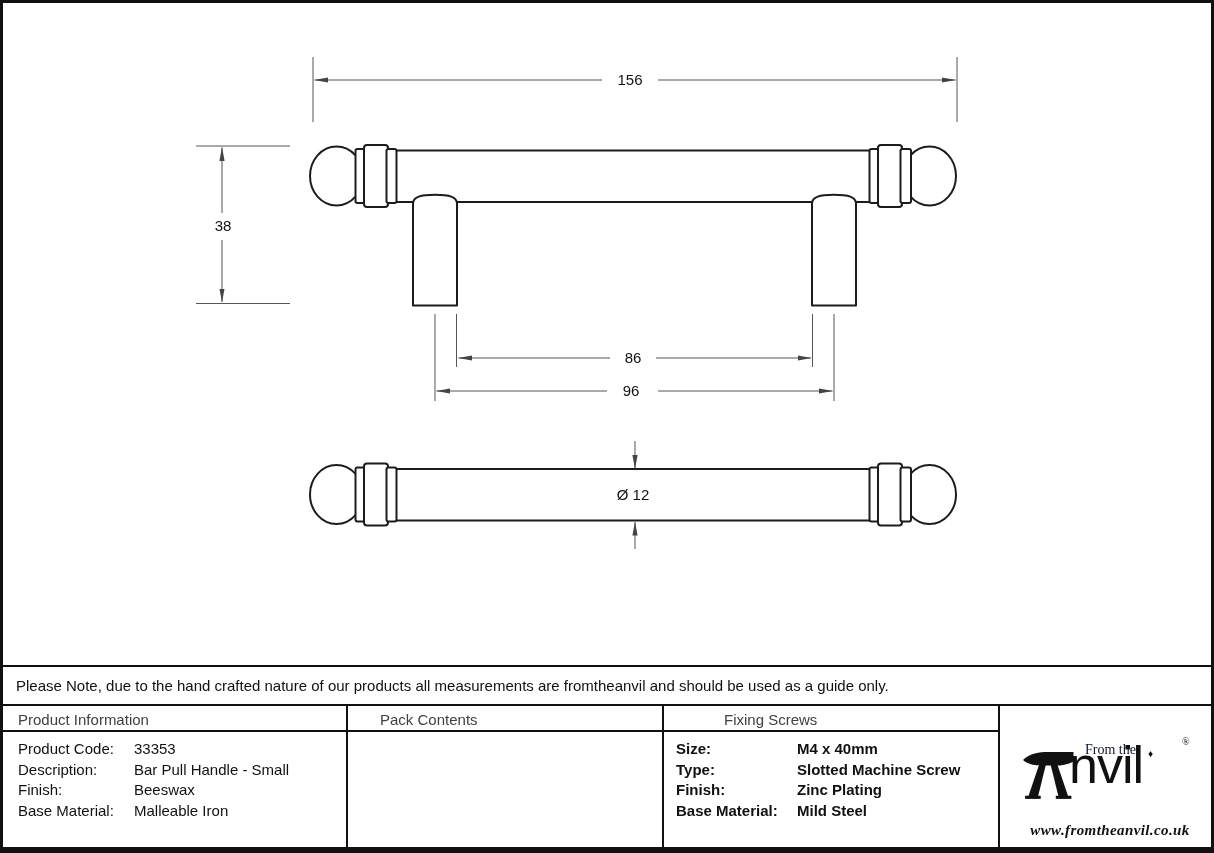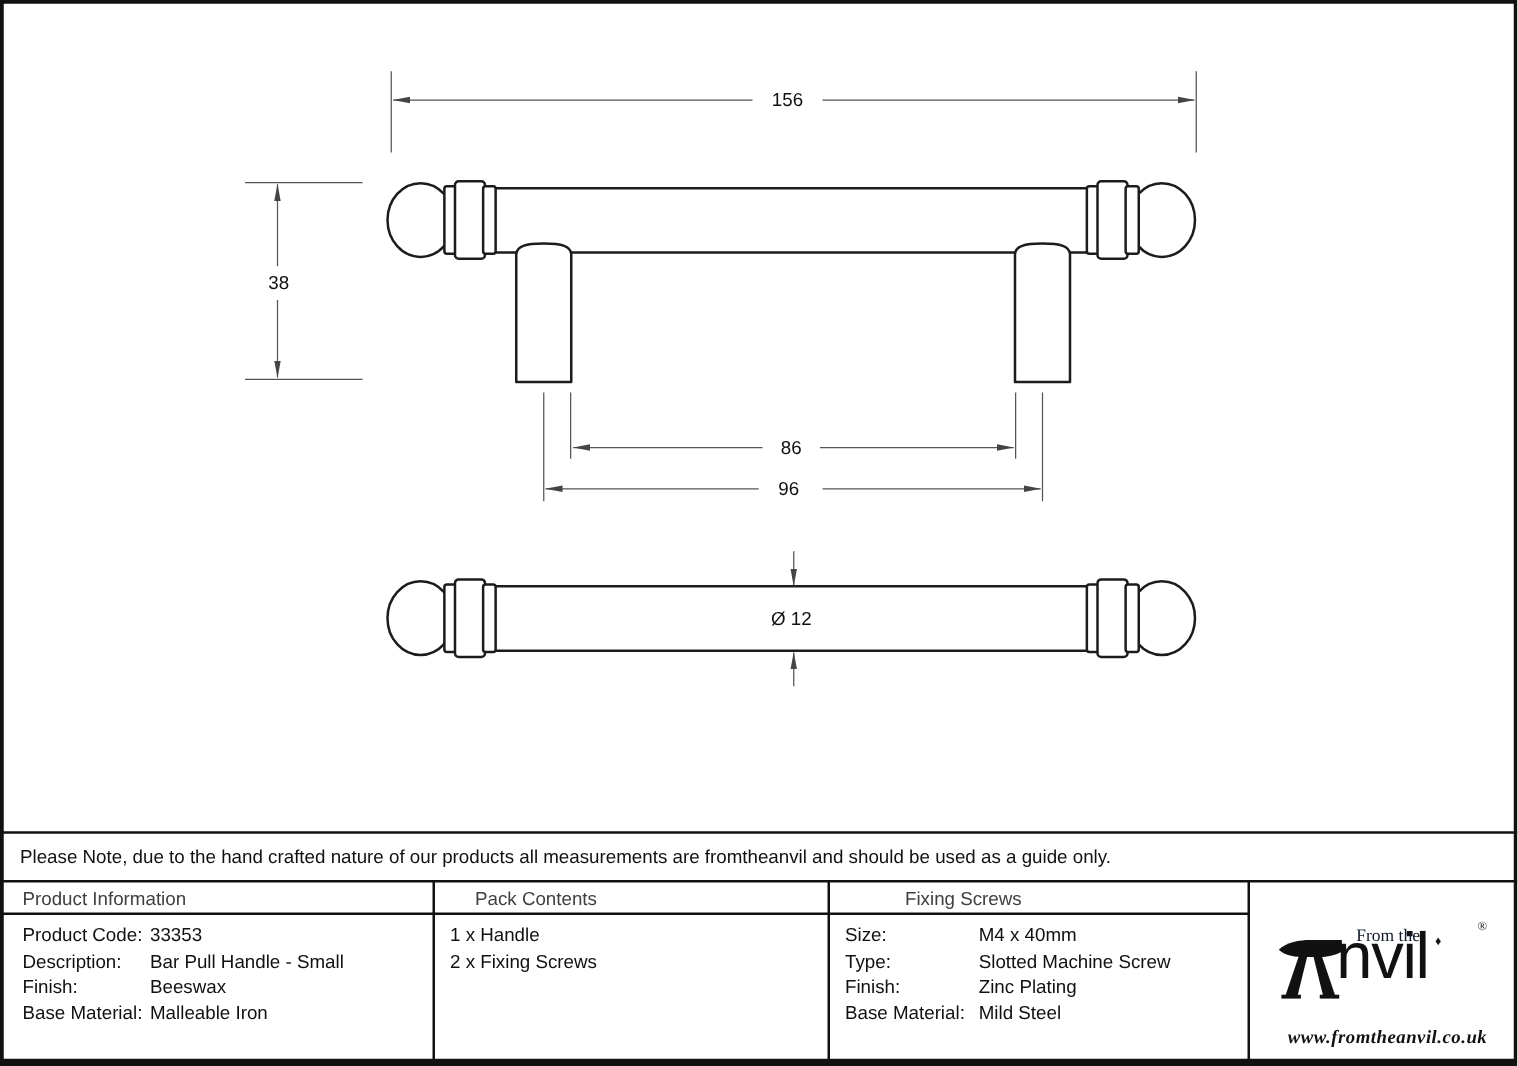--- a/index.html
+++ b/index.html
@@ -23,21 +23,21 @@
   .hline{position:absolute;height:2px;background:#111;}
   .vline{position:absolute;width:2px;background:#111;}
   .note-text{
     position:absolute;left:16px;top:677px;
     font-size:15px;line-height:18px;color:#111;
   }
   .cell-header{
     position:absolute;font-size:15px;line-height:20px;color:#404040;
   }
   .spec-col{position:absolute;font-size:15px;color:#111;}
-  .spec-row{display:flex;height:20.5px;line-height:20.5px;}
+  .spec-row{display:flex;height:20.5px;line-height:20.5px;gap:14px;}
   .spec-label{flex:0 0 102px;}
   .spec-label.fix{flex:0 0 107px;}
   .pack-item{height:20.5px;line-height:20.5px;}
   
   .logo{position:absolute;left:1022px;top:740px;width:176px;height:84px;}
   .logo-anvil-a{position:absolute;left:0px;top:10px;}
   .logo-name{
     position:absolute;left:47px;top:-6px;
     font-family:Liberation Sans, sans-serif;
     font-size:52px;line-height:62px;font-weight:500;
@@ -162,26 +162,22 @@
     <div class="spec-row">
       <span class="spec-label">Finish:</span>
       <span>Beeswax</span>
     </div>
     <div class="spec-row">
       <span class="spec-label">Base Material:</span>
       <span>Malleable Iron</span>
     </div>
   </div>
 
-  <div class="spec-col" style="left:360px;top:739px;">
-    <div class="pack-item">1 x Handle</div>
-    <div class="pack-item">2 x Fixing Screws</div>
-  </div>
-
-  <div class="spec-col" style="left:676px;top:739px;">
+
+  <div class="spec-col" style="left:676px;top:739px;font-weight:bold;">
     <div class="spec-row">
       <span class="spec-label fix">Size:</span>
       <span>M4 x 40mm</span>
     </div>
     <div class="spec-row">
       <span class="spec-label fix">Type:</span>
       <span>Slotted Machine Screw</span>
     </div>
     <div class="spec-row">
       <span class="spec-label fix">Finish:</span>

